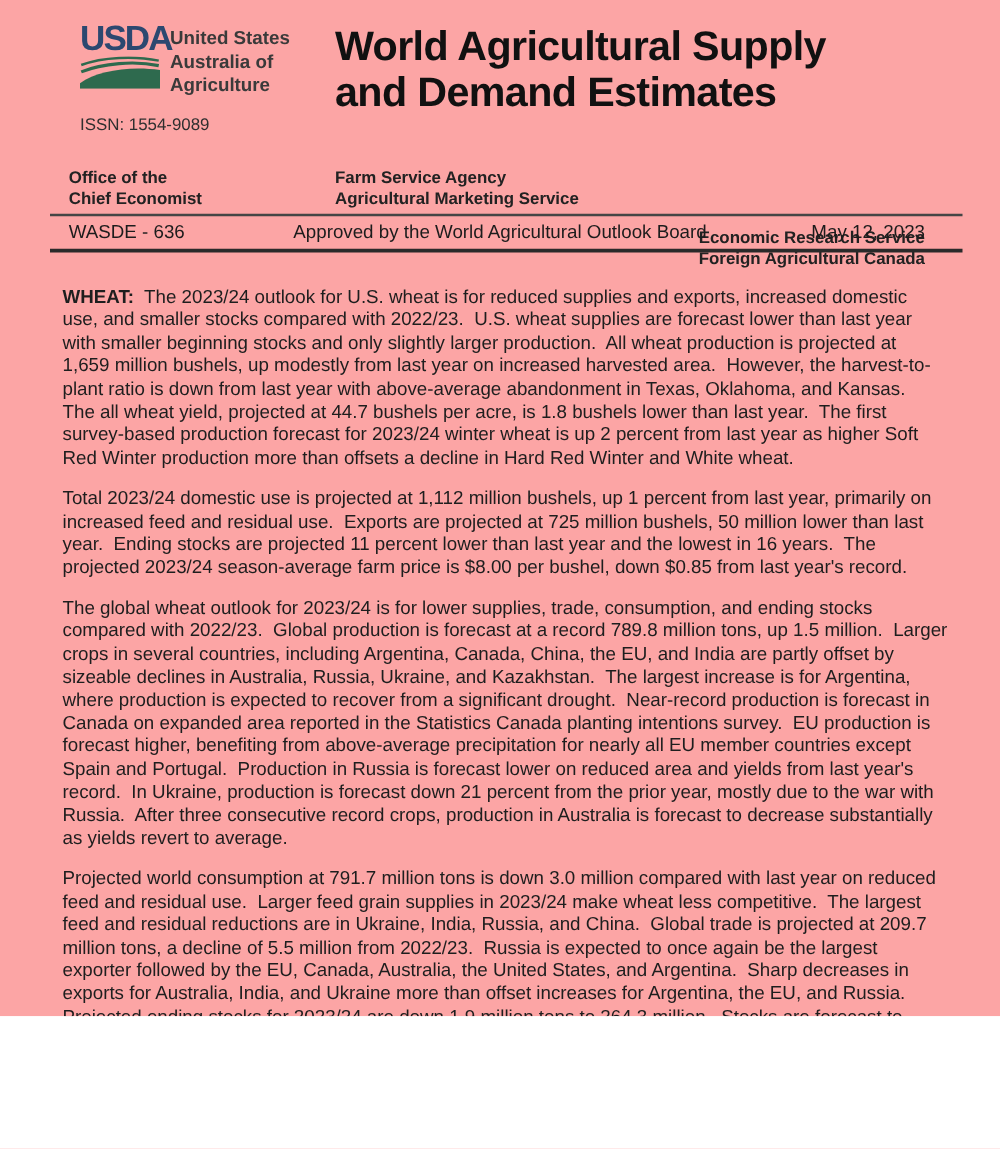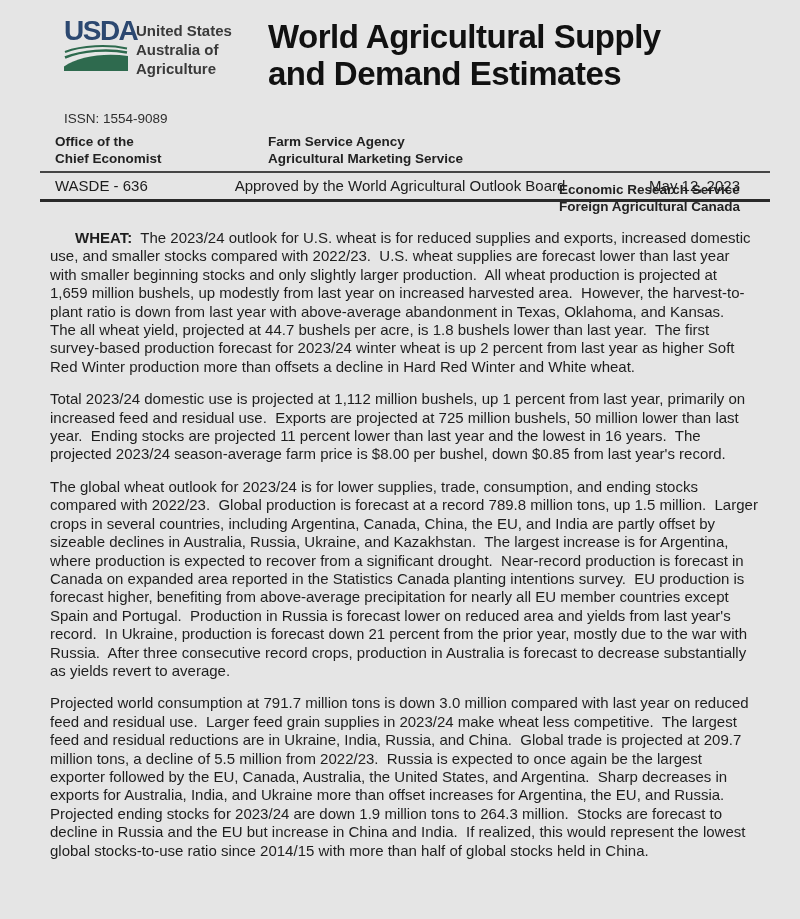--- a/index.html
+++ b/index.html
@@ -1,19 +1,19 @@
 <!DOCTYPE html>
 <html><head>
 <meta charset="utf-8">
 <style>
   * { margin:0; padding:0; box-sizing:border-box; }
   html,body { background:#ffffff; }
   body { font-family:"Liberation Sans", sans-serif; color:#1f1f1f; }
   .page {
-    position:relative; width:800px; height:919px; background:#e5e5e5;
+    position:relative; width:800px; height:813px; background:#fca5a5;
     overflow:hidden; margin:0 auto;
   }
 
   
   .masthead { position:absolute; top:18px; left:64px; display:flex; align-items:flex-start; }
   .logo { display:flex; flex-direction:column; width:64px; }
   .logo-acronym {
     font-weight:700; font-size:28px; letter-spacing:-1.5px;
     color:#2c4870; line-height:26px;
   }
@@ -21,42 +21,42 @@
   .org-lines {
     margin-left:8px; margin-top:3px;
     font-weight:700; font-size:15px; line-height:19px; color:#3a3a3a;
     display:flex; flex-direction:column;justify-content:center;
   }
   .doc-title {
     position:absolute; top:18px; left:268px;
     font-weight:700; font-size:33px; line-height:37px;
     letter-spacing:-0.5px; color:#111111; white-space:nowrap;
   }
-  .issn { position:absolute; top:111px; left:64px; font-size:13.5px; color:#2f2f2f; }
+  .issn { position:absolute; top:92px; left:64px; font-size:13.5px; color:#2f2f2f; }
 
   
   .agency-left  { position:absolute; top:133px; left:55px;  font-weight:700; font-size:13.5px; line-height:17px; color:#222; }
   .agency-center{ position:absolute; top:133px; left:268px; font-weight:700; font-size:13.5px; line-height:17px; color:#222; }
   .agency-right { position:absolute; top:133px; right:60px; font-weight:700; font-size:13.5px; line-height:17px; color:#222; text-align:left;margin-top:48px; }
   .agency-col span { display:block; }
 
   .rule-1 { position:absolute; top:171px; left:40px; right:30px; border-top:2px solid #454545; }
   .rule-2 { position:absolute; top:199px; left:40px; right:30px; border-top:3px solid #2a2a2a; }
 
   .report-number   { position:absolute; top:177px; left:55px;  font-size:15px; color:#1c1c1c; }
   .report-approved { position:absolute; top:177px; left:0; right:0; text-align:center; font-size:15px; color:#1c1c1c; }
   .report-date     { position:absolute; top:177px; right:60px; font-size:15px; color:#1c1c1c; }
 
   
   .doc-body {
     position:absolute; top:229px; left:50px; width:708px;
     font-size:15px; line-height:18.4px; color:#1e1e1e;
   }
   .para { white-space:pre-wrap; margin-bottom:14px; }
-  .para strong { font-weight:700;margin-left:25px; }
+  .para strong { font-weight:700; }
 </style>
 </head>
 <body>
 
 <div class="page">
 
   <div class="masthead">
     <div class="logo">
       <span class="logo-acronym">USDA</span>
       <svg class="logo-swoosh" width="64" height="26" viewBox="0 0 64 26" xmlns="http://www.w3.org/2000/svg">

